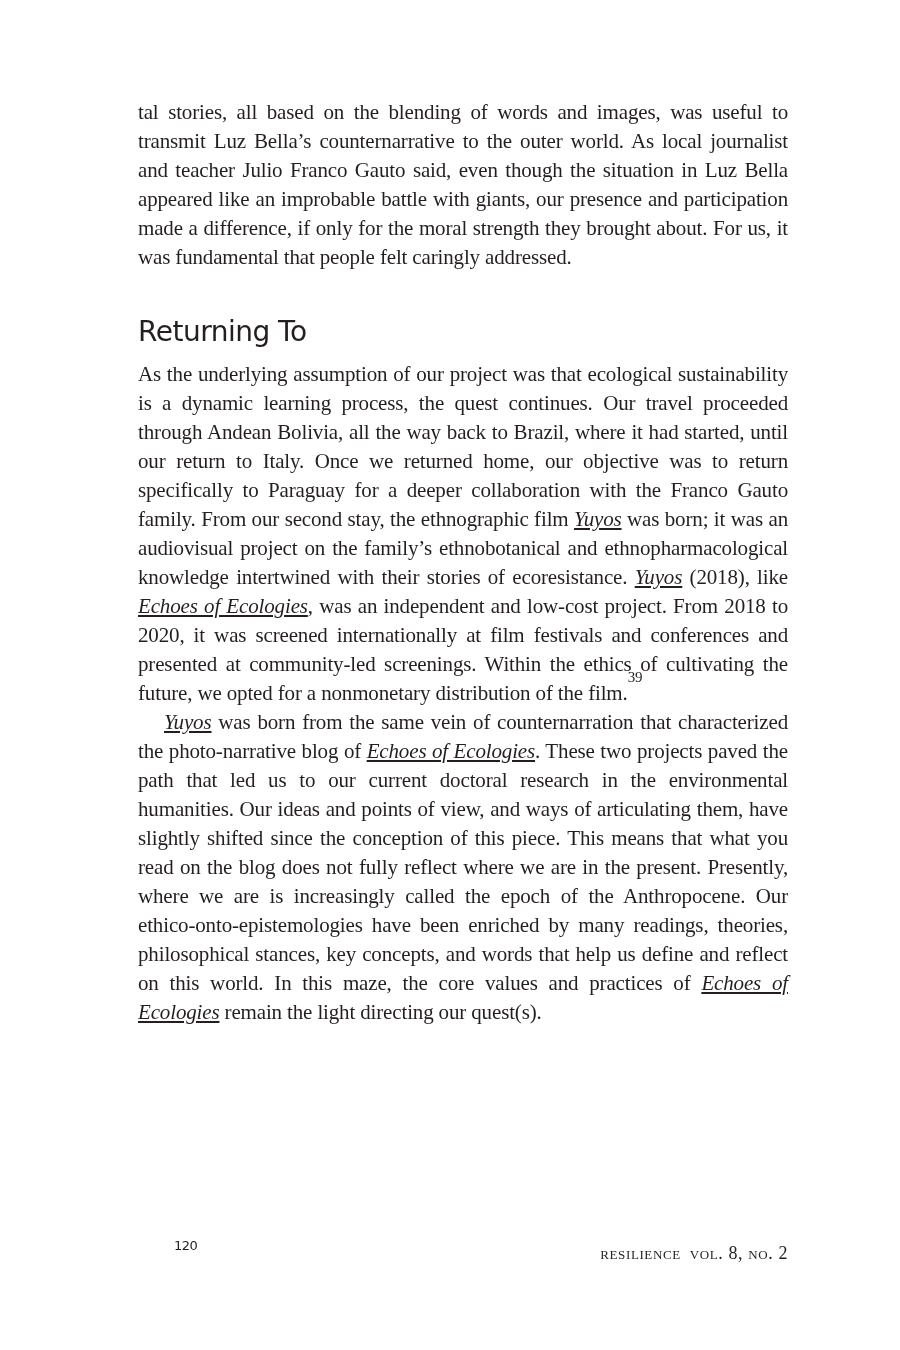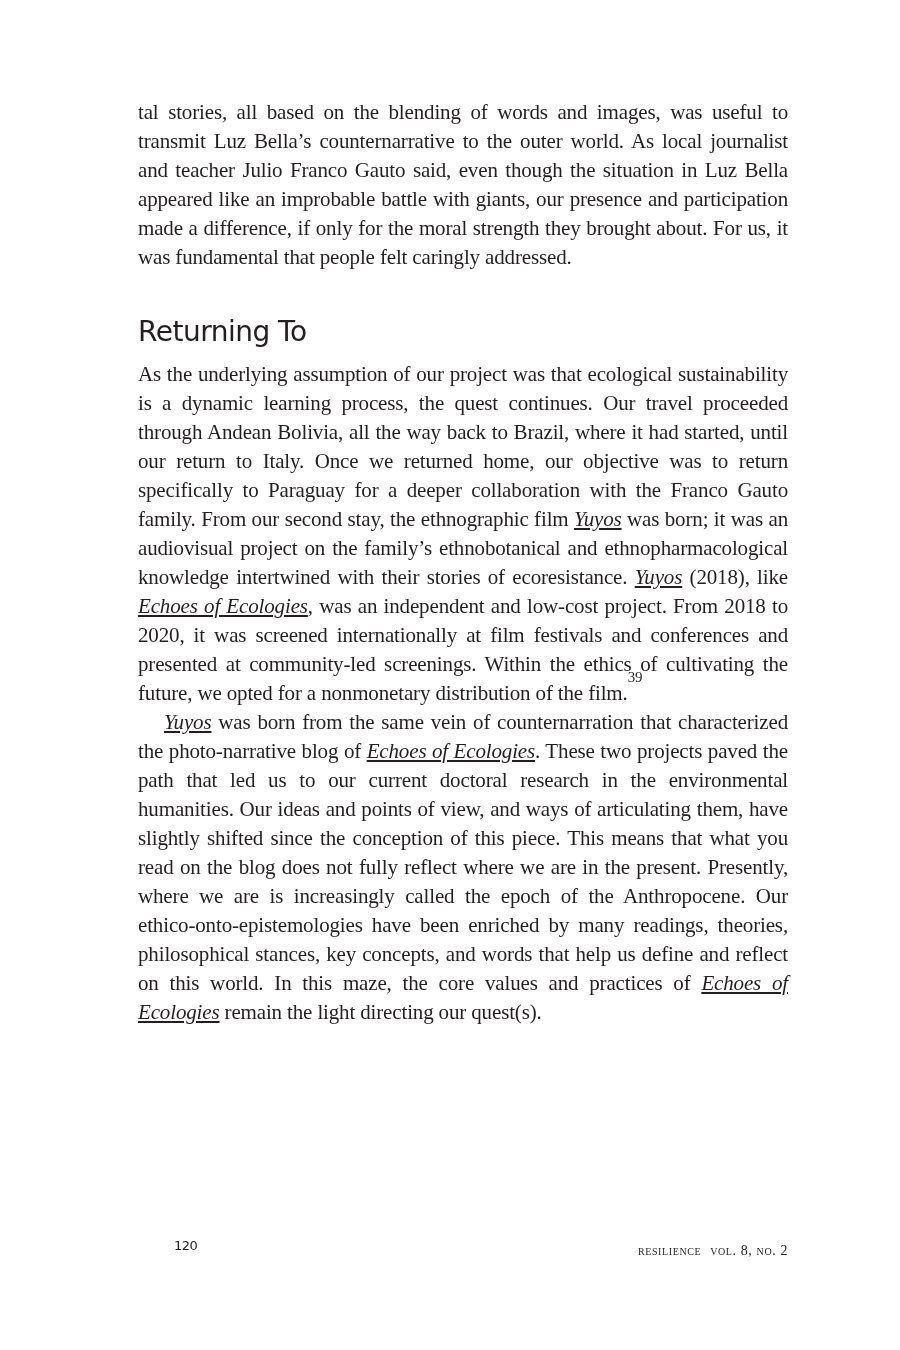--- a/index.html
+++ b/index.html
@@ -26,21 +26,21 @@
   sup.fn { font-size: 15px; vertical-align: top; position: relative; top: -2px; line-height: 0; }
   .footer { position: absolute; top: 1238px; left: 138px; width: 650px; height: 28px; }
   .pagenum {
     position: absolute; left: 0; top: 0;
     font-family: "DejaVu Sans", "Liberation Sans", sans-serif;
     font-size: 13px; letter-spacing: -0.5px; margin-left: 36px;
   }
   .running {
     position: absolute; right: 0; top: 5px;
     font-family: "Liberation Serif", "DejaVu Serif", serif;
-    font-size: 14px; letter-spacing: 0.6px; font-variant: small-caps; text-transform: lowercase;
+    font-size: 18px; letter-spacing: 0.6px; font-variant: small-caps; text-transform: lowercase;
   }
   .running span + span { margin-left: 9px; }
   em { font-style: italic; text-decoration: underline; }
 </style>
 </head>
 <body>
 
 <div class="page">
   <p class="para"><span>tal stories, all based on the blending of words and images, was useful to transmit Luz Bella’s counternarrative to the outer world. As local jour­nalist and teacher Julio Franco Gauto said, even though the situation in Luz Bella appeared like an improbable battle with giants, our pres­ence and participation made a difference, if only for the moral strength they brought about. For us, it was fundamental that people felt caringly addressed.</span></p>
 

